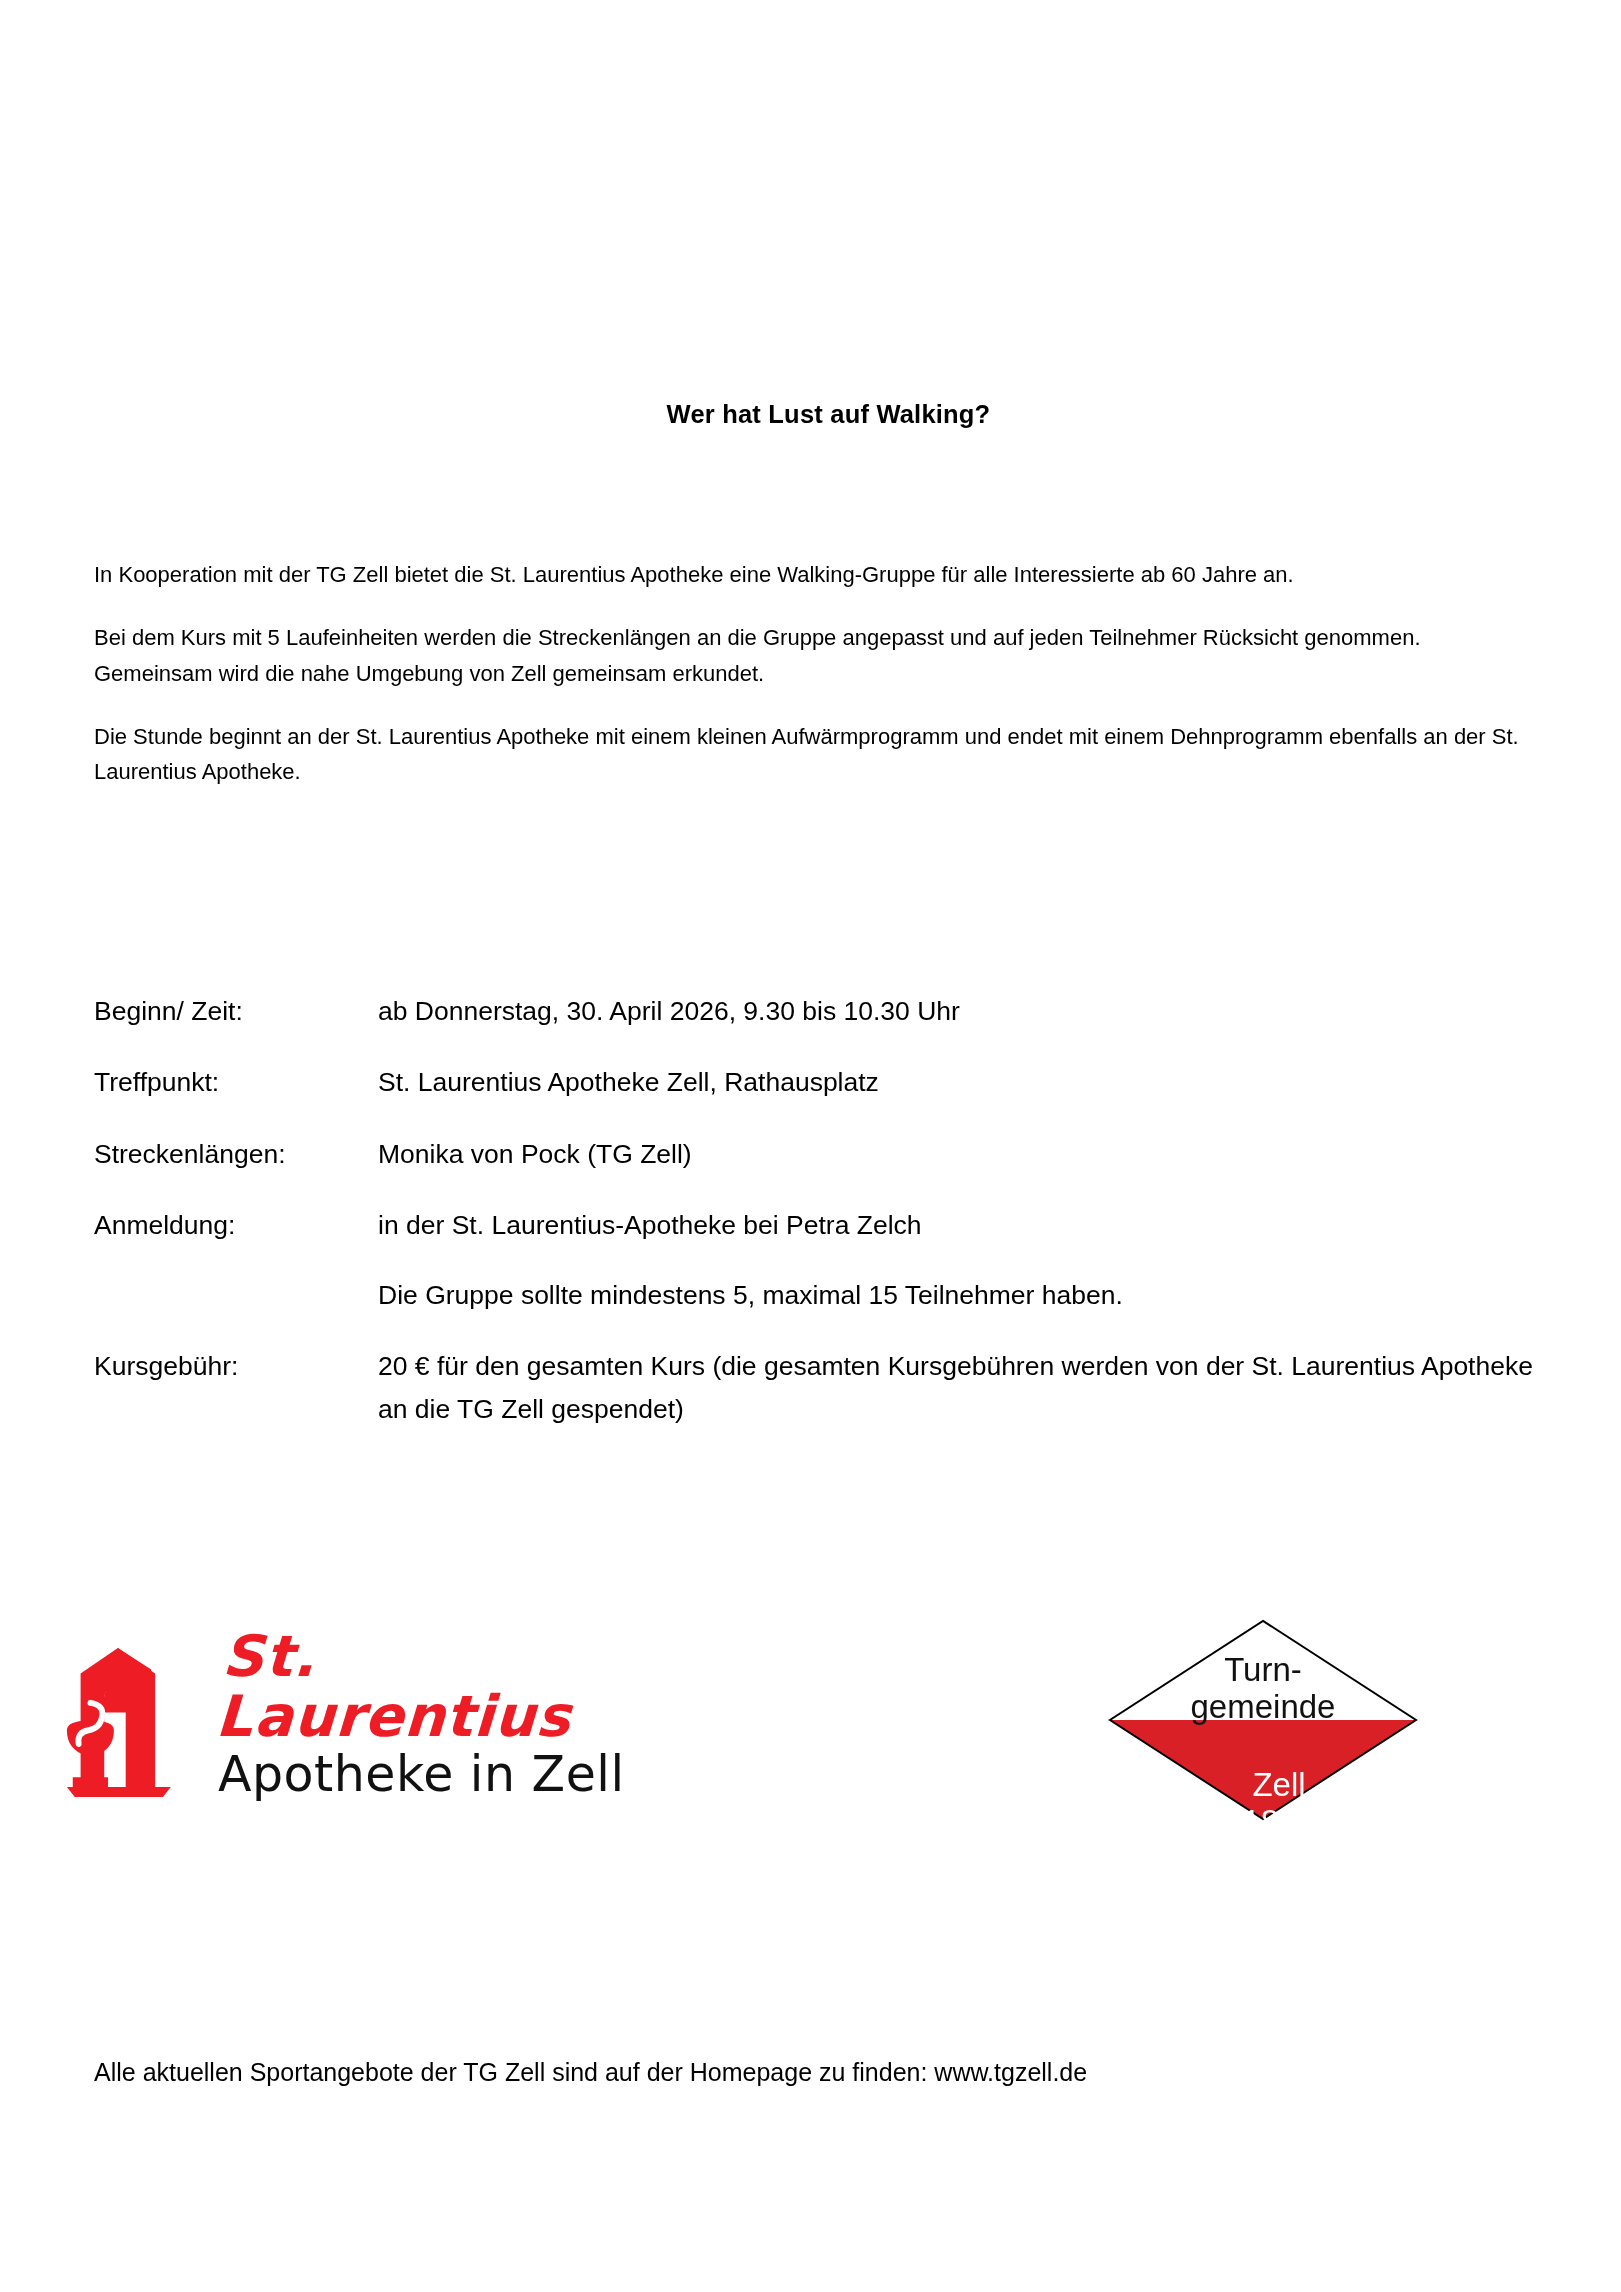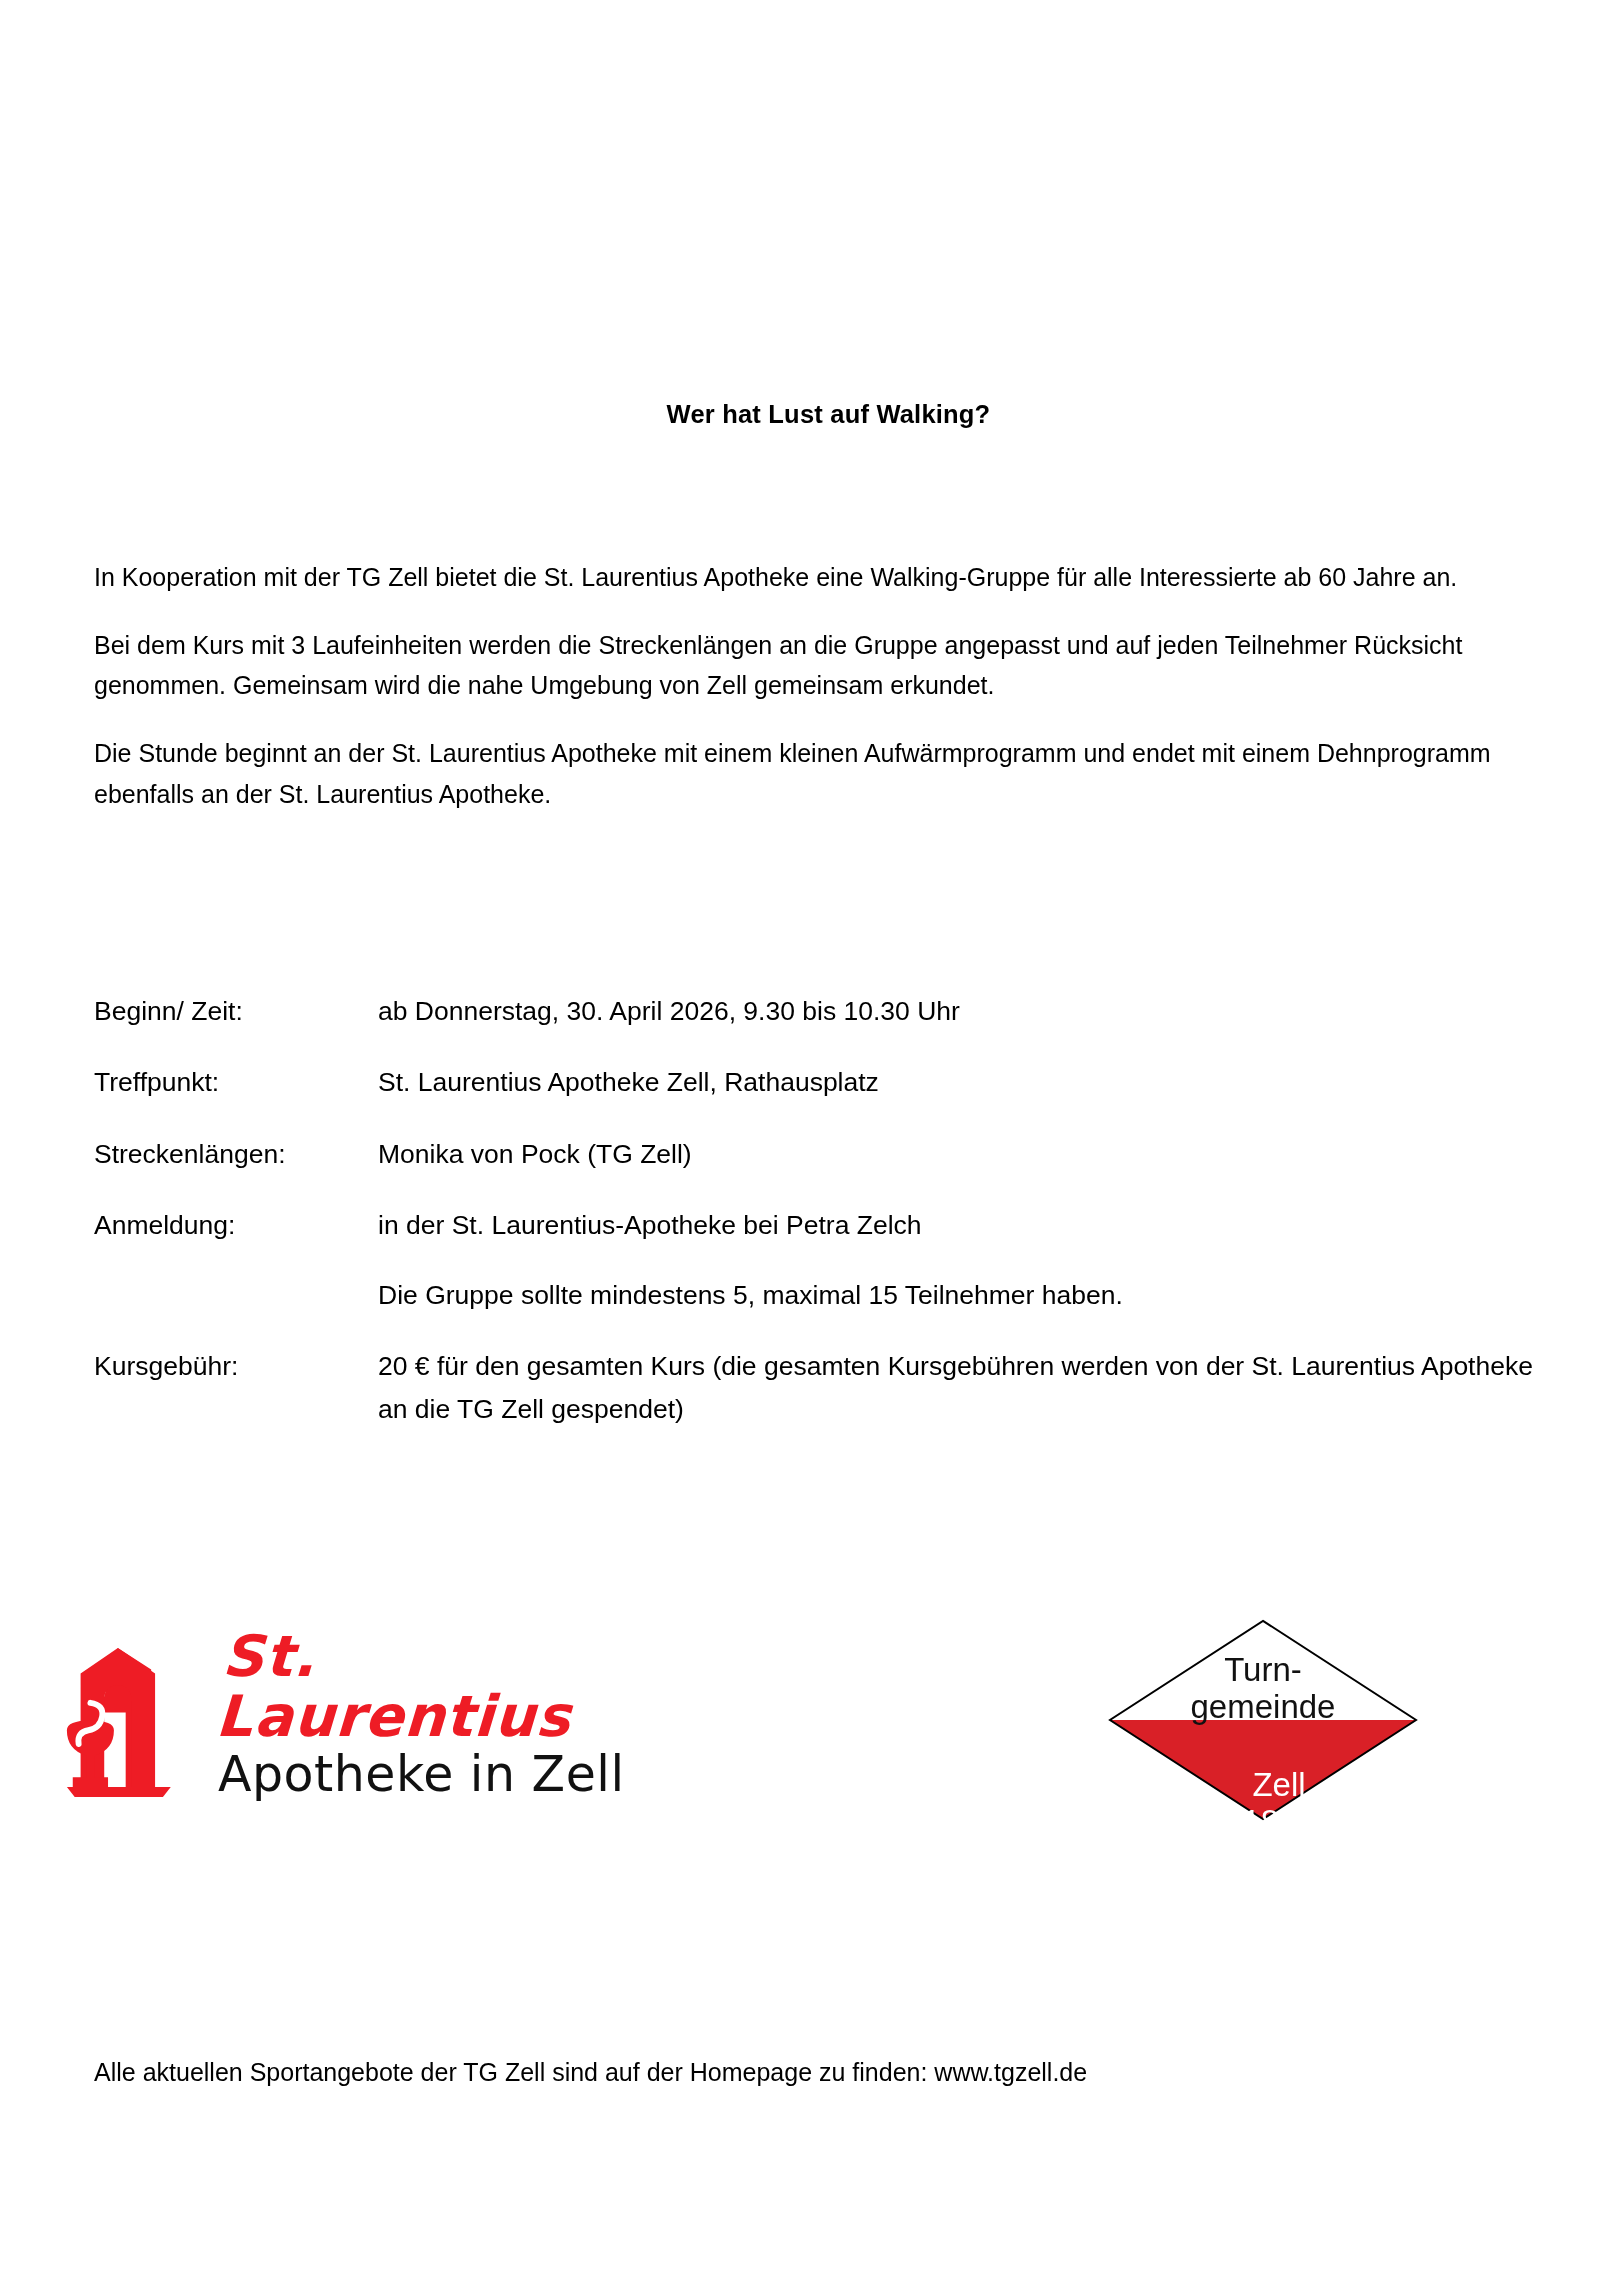--- a/index.html
+++ b/index.html
@@ -84,21 +84,21 @@
     padding-left: 36px;
     box-sizing: border-box;
   }
 
   
   .body-block {
     position: absolute;
     top: 557px;
     left: 94px;
     width: 1427px;
-    font-size: 25px;
+    font-size: 22px;
     line-height: 1.62;
   }
   .para {
     margin: 0 0 27.4px 0;
   }
   .para:last-child { margin-bottom: 0; }
 
   
   .details {
     position: absolute;
@@ -232,21 +232,21 @@
 </head>
 <body>
 
 <div class="page">
 
 
   <div class="subtitle">Wer hat Lust auf Walking?</div>
 
   <div class="body-block">
     <p class="para">In Kooperation mit der TG Zell bietet die St. Laurentius Apotheke eine Walking-Gruppe für alle Interessierte ab 60 Jahre an.</p>
-    <p class="para">Bei dem Kurs mit 3 Laufeinheiten werden die Streckenlängen an die Gruppe angepasst und auf jeden Teilnehmer Rücksicht genommen. Gemeinsam wird die nahe Umgebung von Zell gemeinsam erkundet.</p>
+    <p class="para">Bei dem Kurs mit 5 Laufeinheiten werden die Streckenlängen an die Gruppe angepasst und auf jeden Teilnehmer Rücksicht genommen. Gemeinsam wird die nahe Umgebung von Zell gemeinsam erkundet.</p>
     <p class="para">Die Stunde beginnt an der St. Laurentius Apotheke mit einem kleinen Aufwärmprogramm und endet mit einem Dehnprogramm ebenfalls an der St. Laurentius Apotheke.</p>
   </div>
 
   <div class="details">
 
     <div class="detail-row">
       <div class="detail-label">Beginn/ Zeit:</div>
       <div class="detail-value">
         <span class="vline">ab Donnerstag, 30. April 2026, 9.30 bis 10.30 Uhr</span>
       </div>

